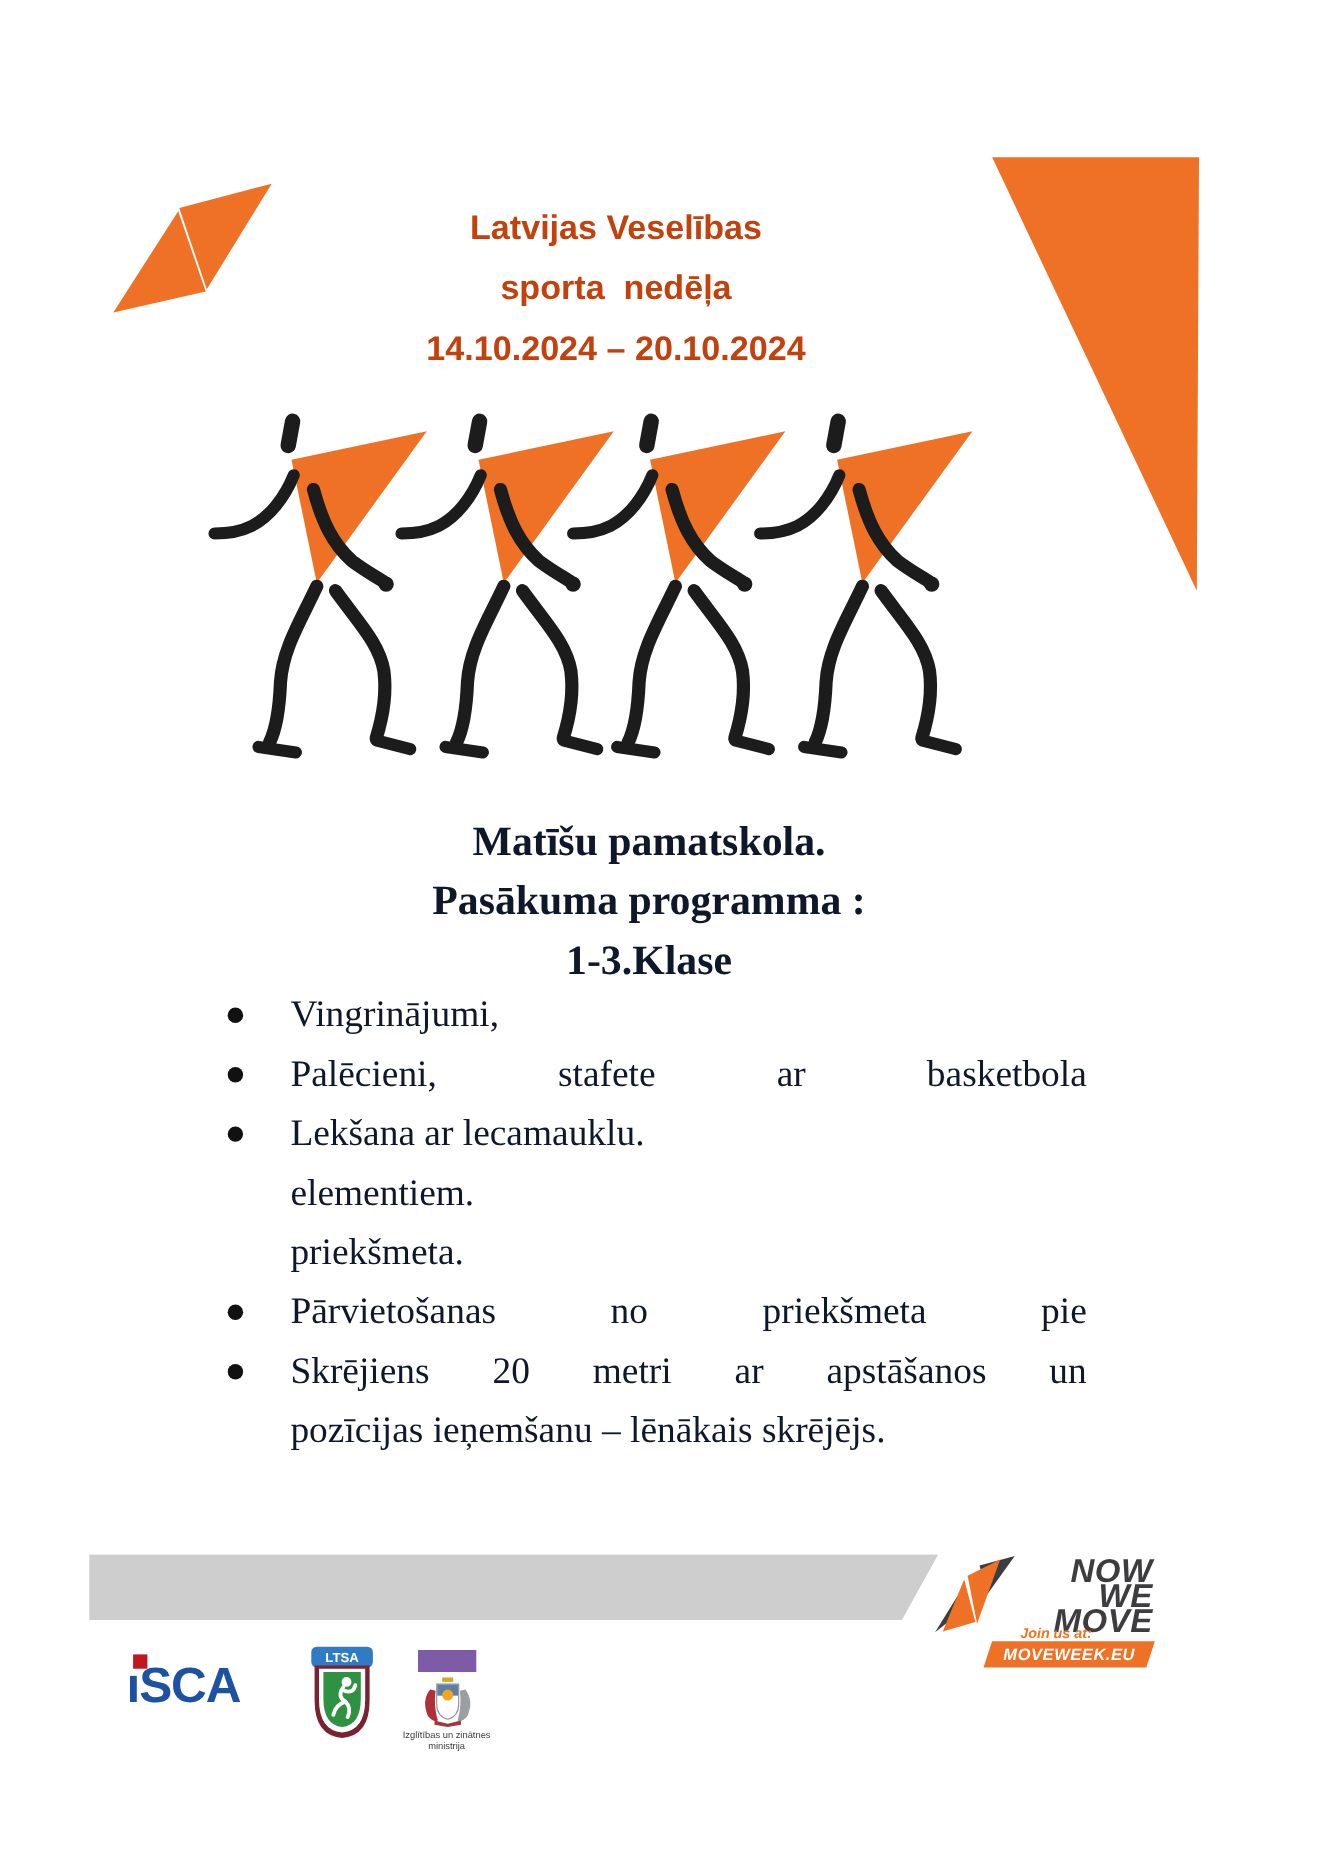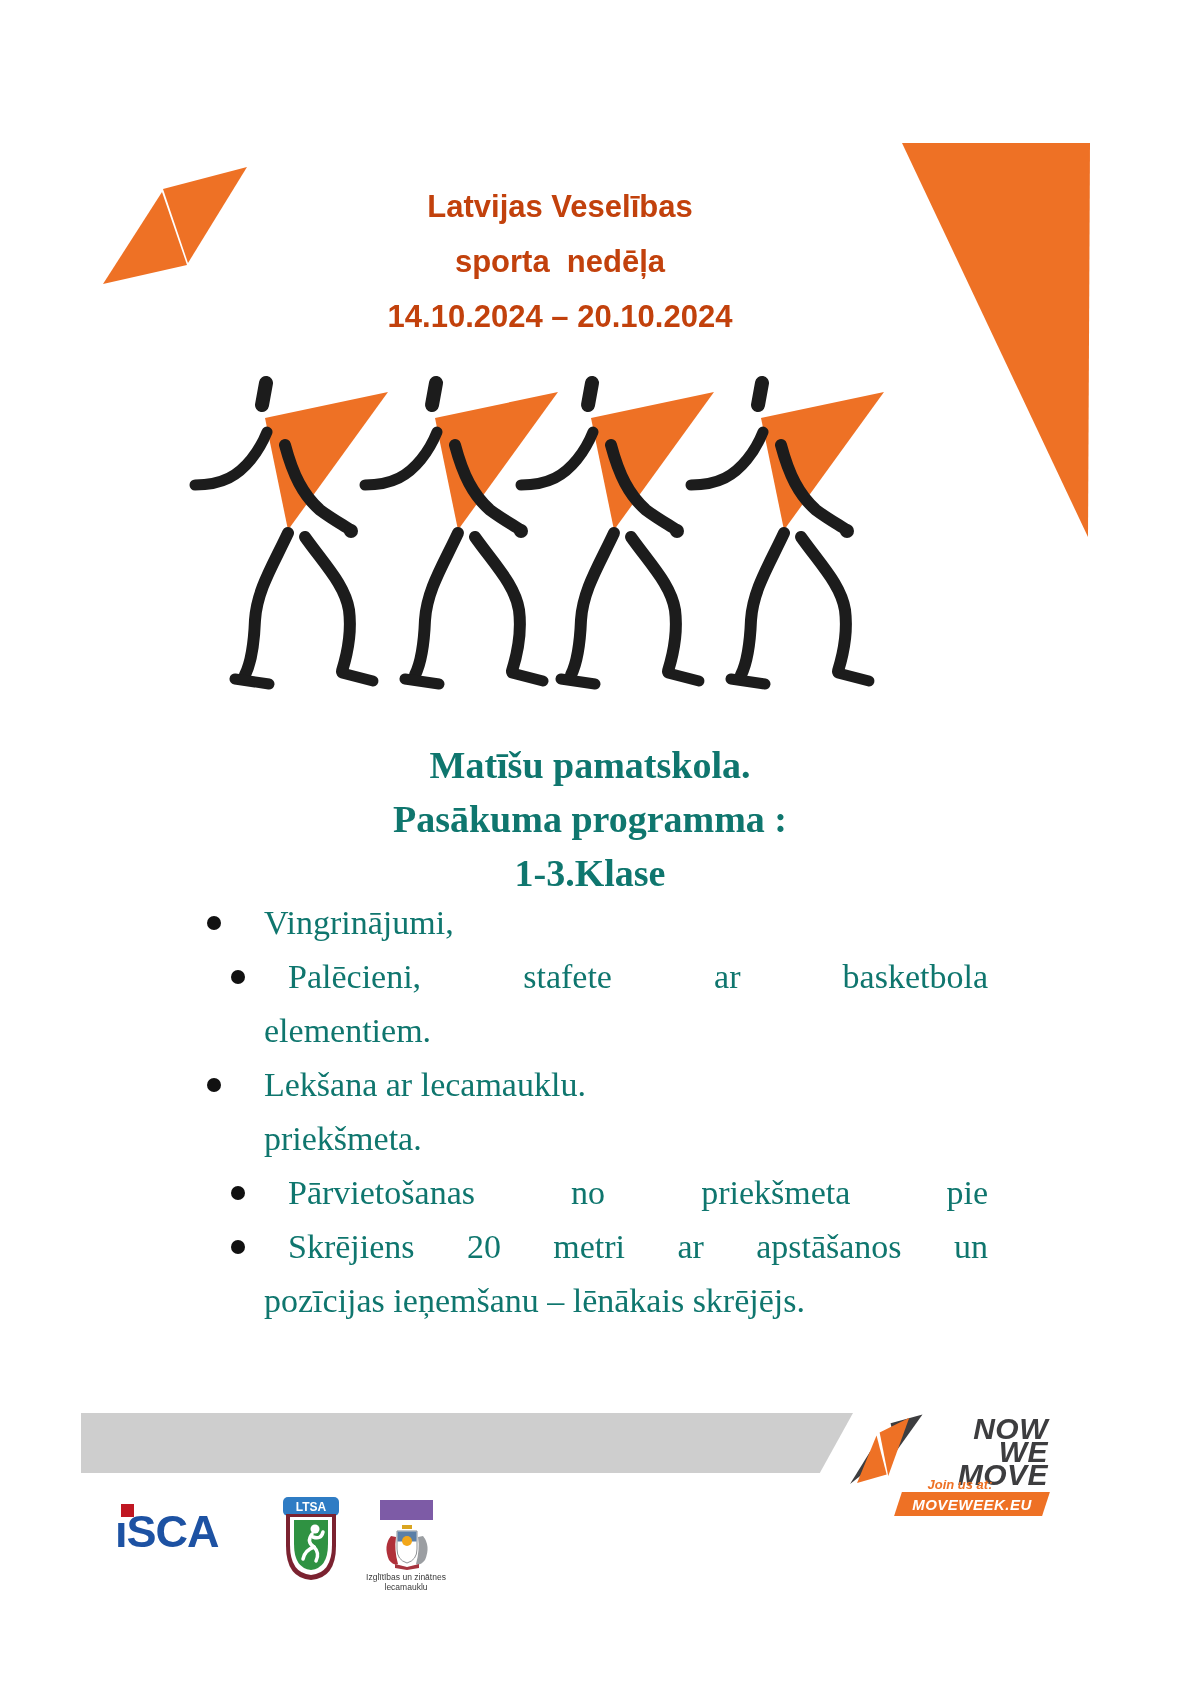--- a/index.html
+++ b/index.html
@@ -6,26 +6,26 @@
   .page{position:relative;width:1200px;height:1697px;background:#fff;overflow:hidden;
         font-family:"Liberation Sans",sans-serif;margin:0 auto;}
   .abs{position:absolute;}
 
   
   .title-block{left:170px;top:179px;width:780px;text-align:center;
                font-weight:bold;font-size:31px;line-height:55px;color:#c2410c;letter-spacing:0px;}
   .title-line{white-space:pre-wrap;}
 
   
-  .serif{font-family:"Liberation Serif",serif;color:#0f766e;}
+  .serif{font-family:"Liberation Serif",serif;color:#0f172a;}
   .head-block{left:205px;top:738px;width:770px;text-align:center;
               font-weight:bold;font-size:38px;line-height:54px;}
   .list-block{left:264px;top:896px;width:724px;font-size:34px;line-height:54px;}
   .b-line{position:relative;height:54px;}
-  .b-line.justify{display:flex;justify-content:space-between;margin-left:24px;}
+  .b-line.justify{display:flex;justify-content:space-between;}
   .dot{position:absolute;left:-57px;top:20px;width:14px;height:14px;border-radius:50%;background:#111;}
 
   
   .graybar{left:81px;top:1413px;width:772px;height:60px;background:var(--gray-bar,#cecece);
            clip-path:polygon(0 0,100% 0,95.7% 100%,0 100%);}
   .nwm-text{left:920px;top:1417px;width:128px;text-align:right;font-style:italic;font-weight:bold;
             font-size:30px;line-height:23px;color:var(--nwm-dark,#3d3d3f);letter-spacing:0.5px;}
   .nwm-join{left:898px;top:1477px;width:124px;text-align:center;font-style:italic;font-weight:bold;
             font-size:13px;color:var(--orange,#ee7125);}
   .nwm-band{left:898px;top:1492px;width:148px;height:24px;background:var(--orange,#ee7125);
@@ -88,22 +88,22 @@
 
   <div class="abs serif list-block" id="bullet-list">
       <div class="b-line"><span class="dot"></span>Vingrinājumi,</div>
       <div class="b-line justify">
         <span class="dot"></span>
         <span>Palēcieni,</span>
         <span>stafete</span>
         <span>ar</span>
         <span>basketbola</span>
       </div>
+      <div class="b-line"><span class="dot"></span>Lekšana ar lecamauklu.</div>
       <div class="b-line">elementiem.</div>
-      <div class="b-line"><span class="dot"></span>Lekšana ar lecamauklu.</div>
       <div class="b-line">priekšmeta.</div>
       <div class="b-line justify">
         <span class="dot"></span>
         <span>Pārvietošanas</span>
         <span>no</span>
         <span>priekšmeta</span>
         <span>pie</span>
       </div>
       <div class="b-line justify">
         <span class="dot"></span>
@@ -158,16 +158,16 @@
     <rect x="21" y="1" width="10" height="4" fill="#d9a520"></rect>
     <path d="M16,7 H36 V25 Q36,36 26,39 Q16,36 16,25 Z" fill="#ffffff" stroke="#8f9296" stroke-width="1"></path>
     <rect x="16.5" y="7.5" width="19" height="10" fill="#5b7fa6"></rect>
     <circle cx="26" cy="17" r="5" fill="#f2a71b"></circle>
     <path d="M10,12 q-8,10 -2,24 q5,6 9,4 q-4,-14 -2,-27 Z" fill="#b0303a"></path>
     <path d="M42,12 q8,10 2,24 q-5,6 -9,4 q4,-14 2,-27 Z" fill="#9b9ea2"></path>
     <path d="M14,40 L26,43 L38,40 L38,44 L26,46 L14,44 Z" fill="#a6343f"></path>
   </svg>
   <div class="abs ministry-name">
       <div>Izglītības un zinātnes</div>
-      <div>lecamauklu</div>
+      <div>ministrija</div>
     </div>
 
 </div>
 
 </body></html>

